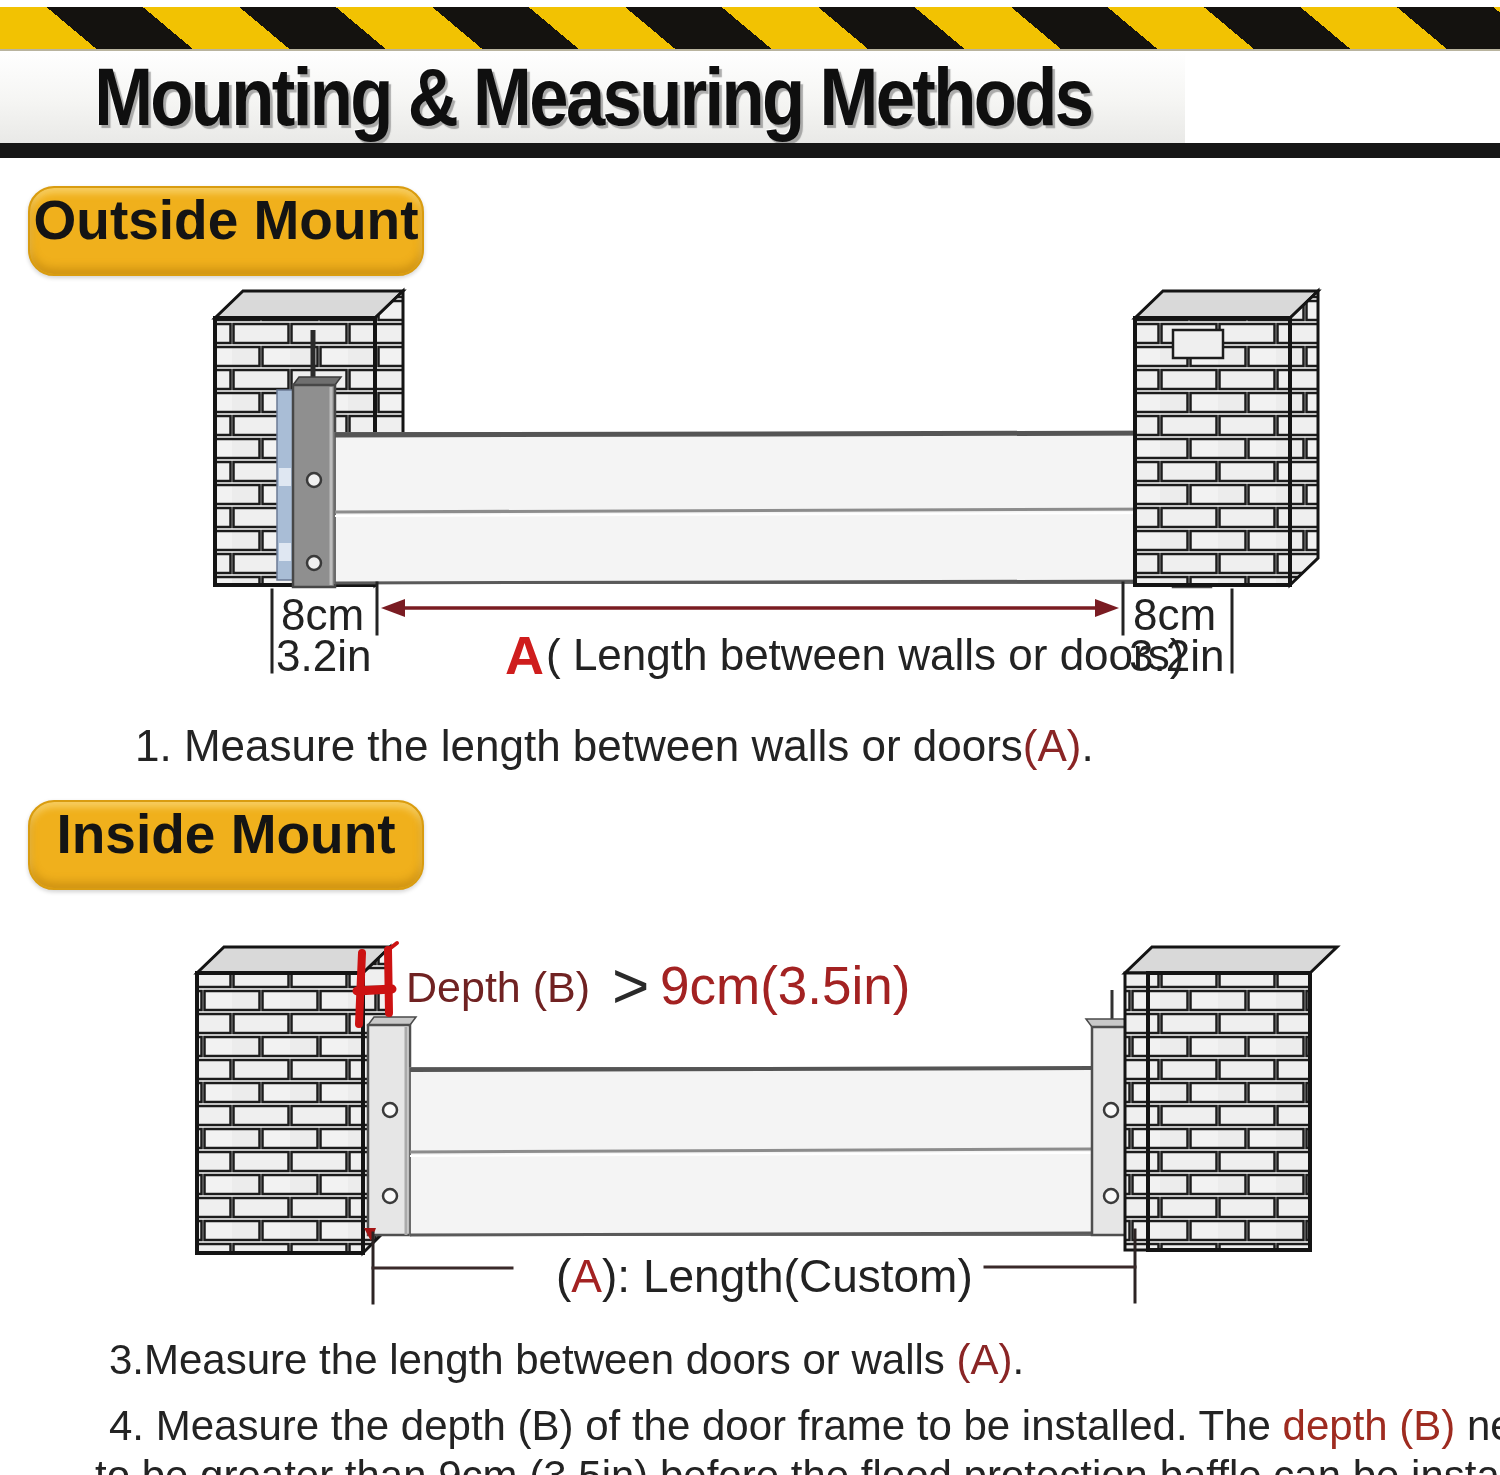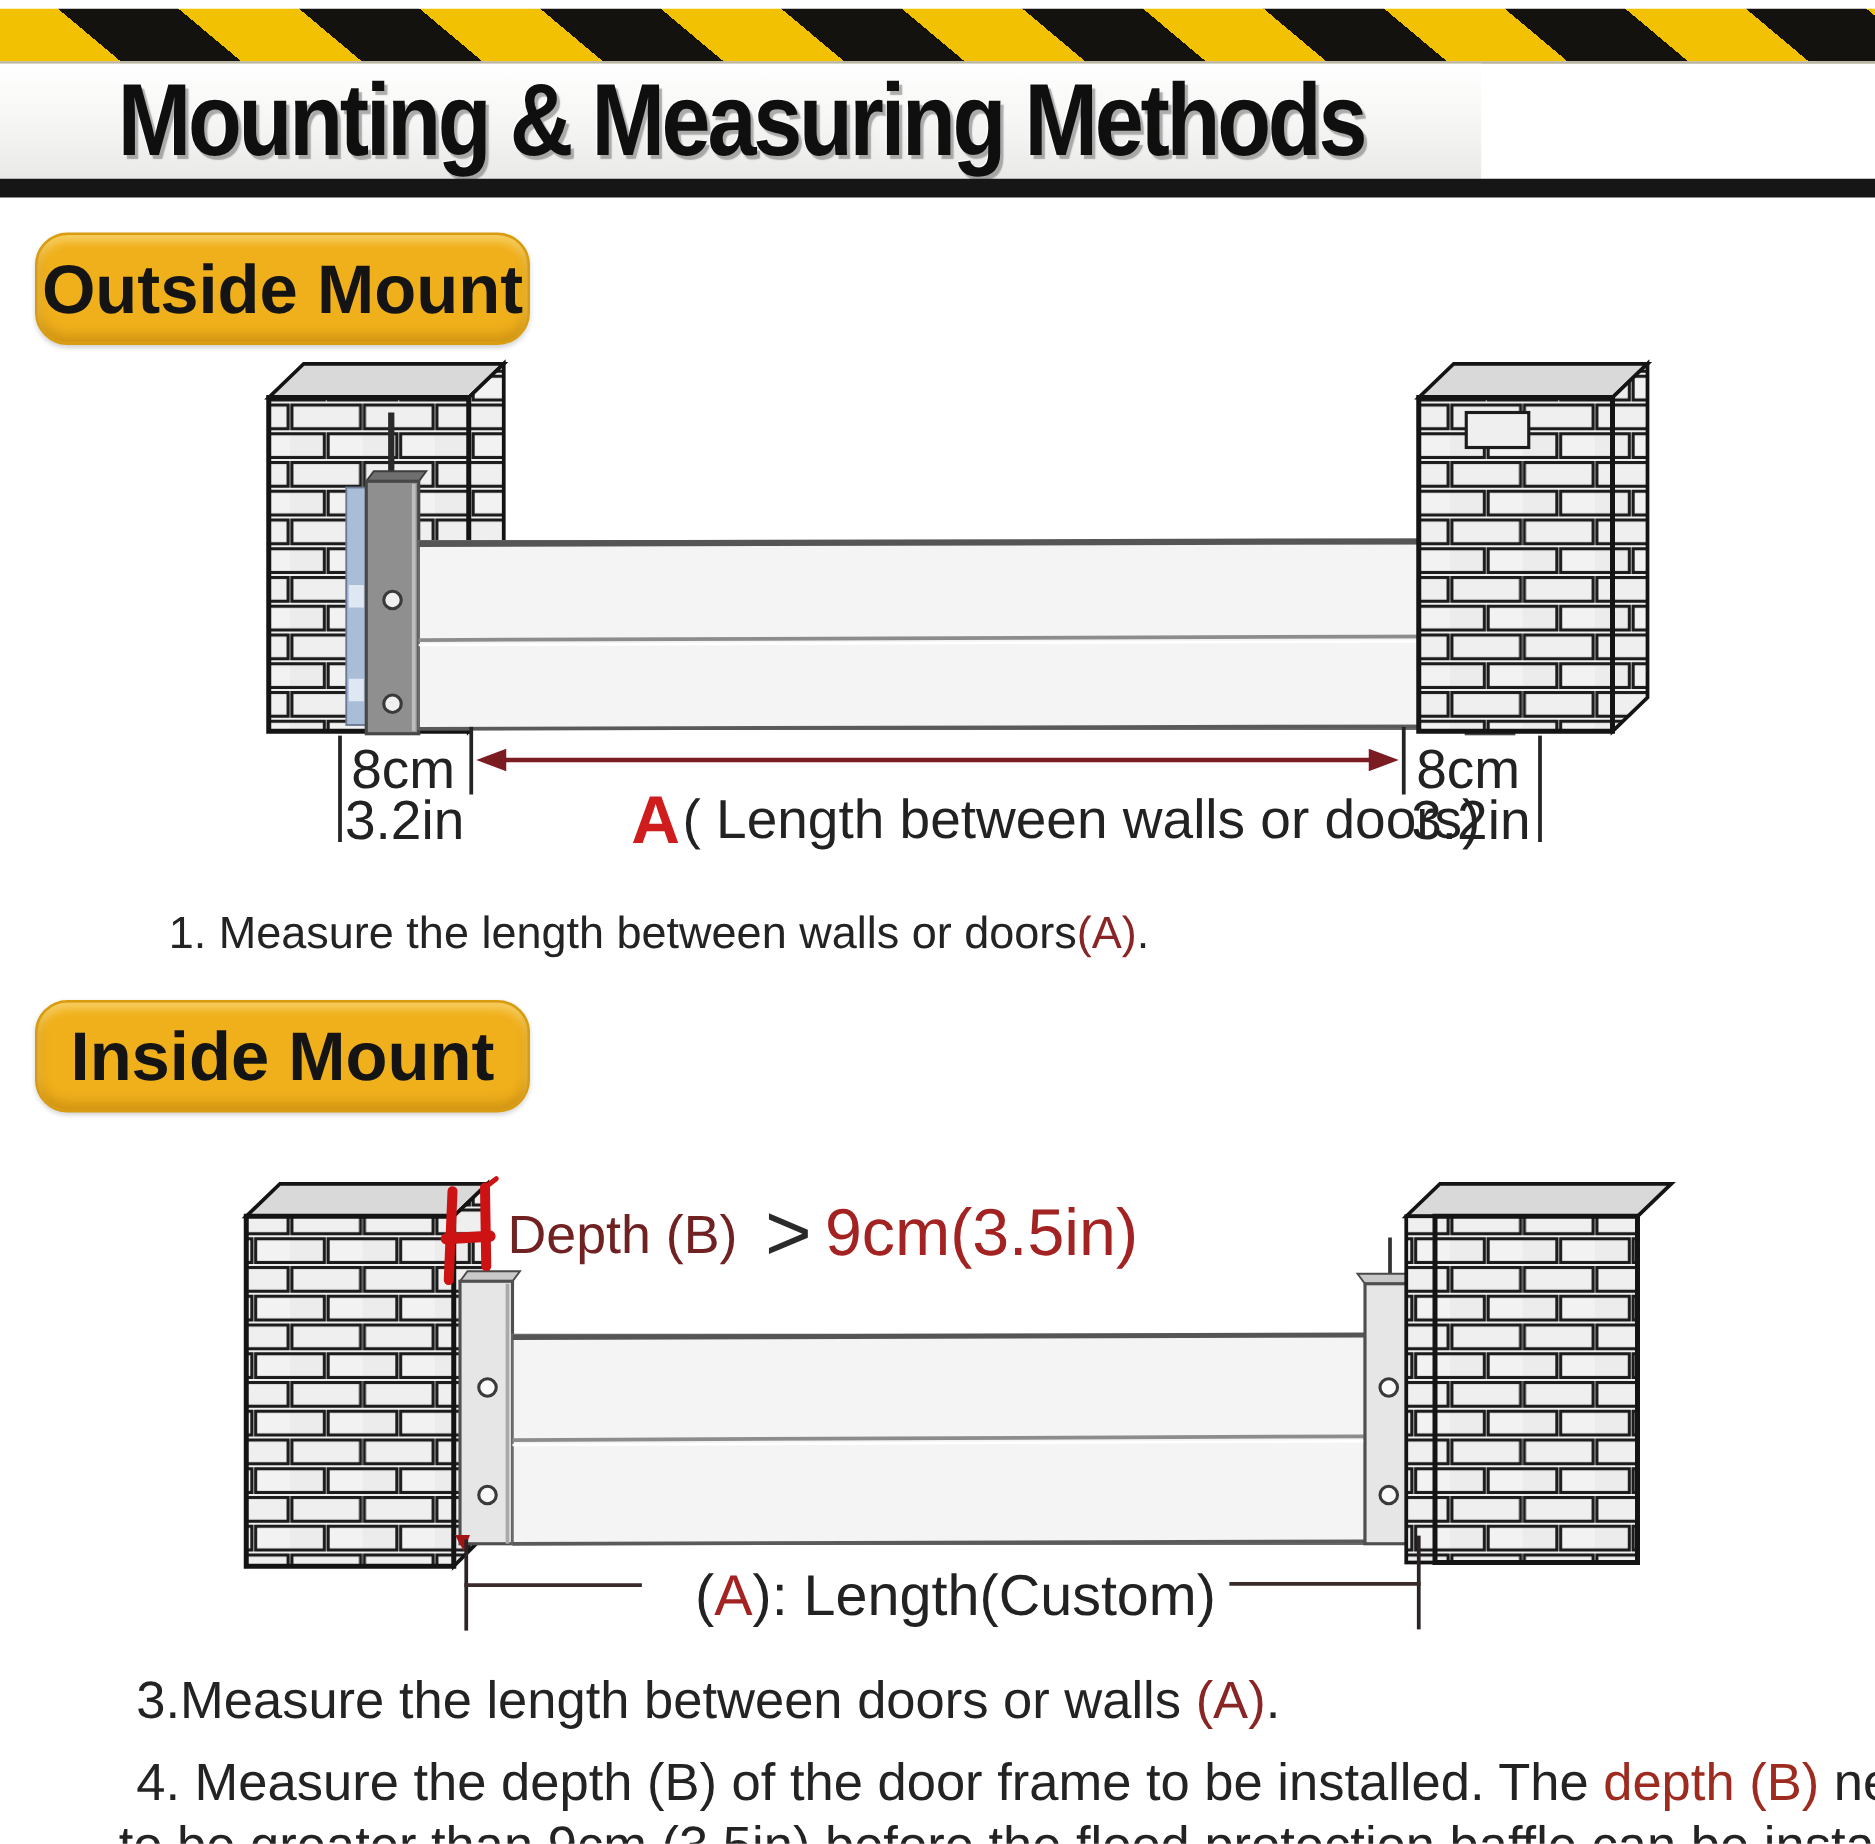--- a/index.html
+++ b/index.html
@@ -23,30 +23,30 @@
     margin:0;font-size:82px;font-weight:bold;color:#0f0f0f;letter-spacing:-3px;
     transform:scaleX(.86);transform-origin:center;white-space:nowrap;
     text-shadow:3px 3px 1px rgba(110,110,110,.55), -1px -1px 0 #ffffff;
   }
   .black-bar{position:absolute;left:0;top:143px;width:1500px;height:15px;background:#161616;}
   
   .badge{
     position:absolute;left:28px;width:396px;height:90px;border-radius:26px;
     background:#f0b01c;border:2px solid #d99c10;box-sizing:border-box;
     box-shadow:inset 0 -6px 9px rgba(150,95,0,.35), inset 0 5px 7px rgba(255,235,160,.55), 0 2px 4px rgba(0,0,0,.18);
-    display:flex;align-items:center;justify-content:center;
+    display:flex;align-items:flex-start;justify-content:center;
     font-size:55px;font-weight:bold;color:#141414;white-space:nowrap;
   }
   .badge-outside{top:186px;}
   .badge-inside{top:800px;}
   
   .diag{position:absolute;left:0;}
   
   .steps{position:absolute;color:#232323;}
-  .out-steps{left:135px;top:720px;font-size:36px;line-height:52px;}
+  .out-steps{left:135px;top:720px;font-size:44px;line-height:52px;}
   .out-steps .row{margin-bottom:14px;white-space:nowrap;}
   .in-steps{left:95px;top:1336px;font-size:42px;line-height:48px;}
   .in-steps .row1{margin-left:14px;white-space:nowrap;}
   .in-steps .row2{margin-left:14px;margin-top:18px;white-space:nowrap;}
   .in-steps .row3{margin-top:2px;white-space:nowrap;}
   .hl-a{color:#8a2525;}
   .hl-red{color:#9e2b20;}
   svg text{font-family:"Liberation Sans", sans-serif;}
 </style>
 </head>

